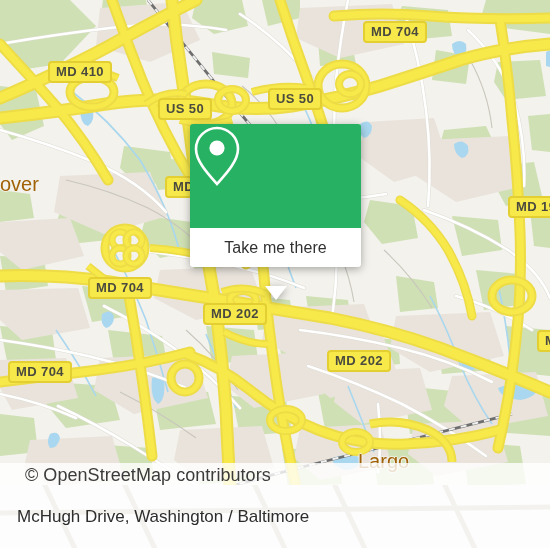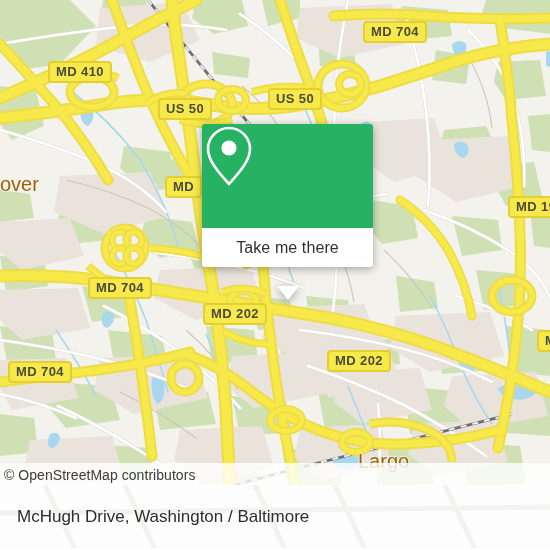--- a/index.html
+++ b/index.html
@@ -40,21 +40,20 @@
     text-shadow:
       1px 0 1px #f3f2ec,-1px 0 1px #f3f2ec,
       0 1px 1px #f3f2ec,0 -1px 1px #f3f2ec;
     text-align: right;
   }
 
   
   .card{
     position:absolute;left:190px;top:124px;width:171px;
     filter:drop-shadow(0 2px 4px rgba(0,0,0,.33));
-    margin-left:12px;
   }
   .card-top{
     height:104px;background:#27b263;
     border-radius:3px 3px 0 0;
     display:flex;align-items:center;justify-content:center;
   }
   .card-top svg{display:block;}
   .card-bottom{
     height:39px;background:#fff;border-radius:0 0 3px 3px;
     display:flex;align-items:center;justify-content:center;
@@ -71,21 +70,21 @@
     border-top:14px solid #ffffff;
   }
 
   
   .attrib{
     position:absolute;left:0;top:463px;width:550px;height:24px;
     background:rgba(255,255,255,.80);
     display:flex;align-items:center;
   }
   .attrib span{
-    color:#3b3b3b;font-size:14px;padding-left:4px;letter-spacing:.05px;
+    color:#3b3b3b;font-size:18px;padding-left:25px;letter-spacing:.05px;
   }
 
   
   .footer{
     position:absolute;left:0;top:485px;width:550px;height:63px;
     background:#fdfdfd;overflow:hidden;
   }
   .footer .fbg{position:absolute;left:0;top:0;opacity:.55;}
   .footer-title{
     position:absolute;left:17px;top:50%;transform:translateY(-50%);

